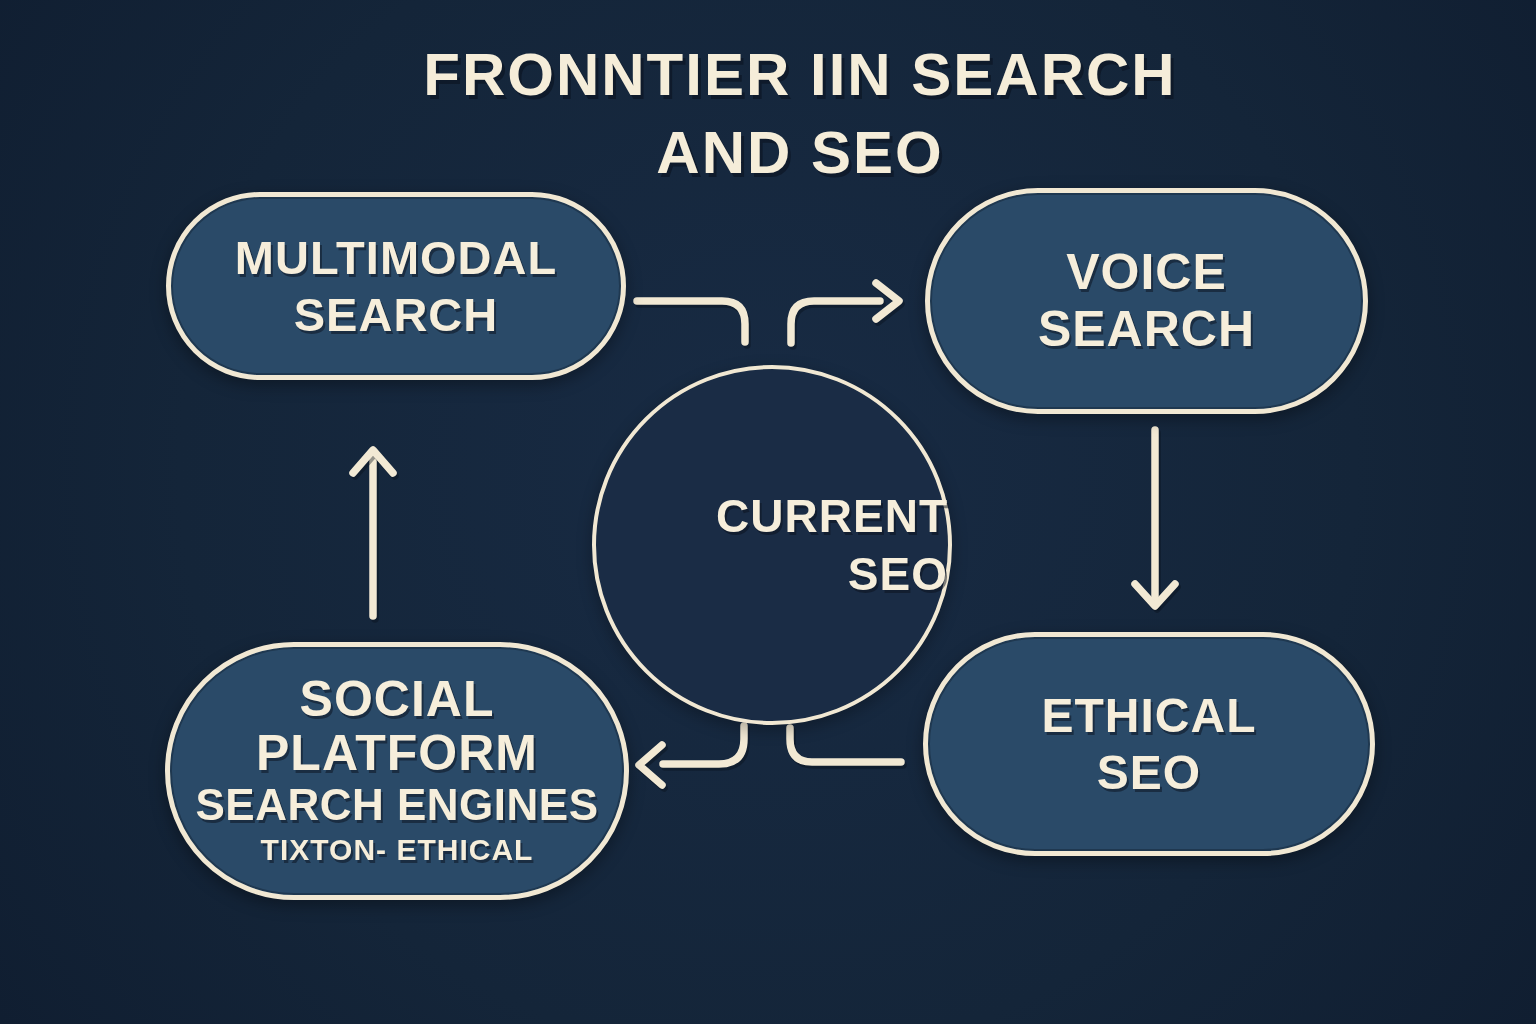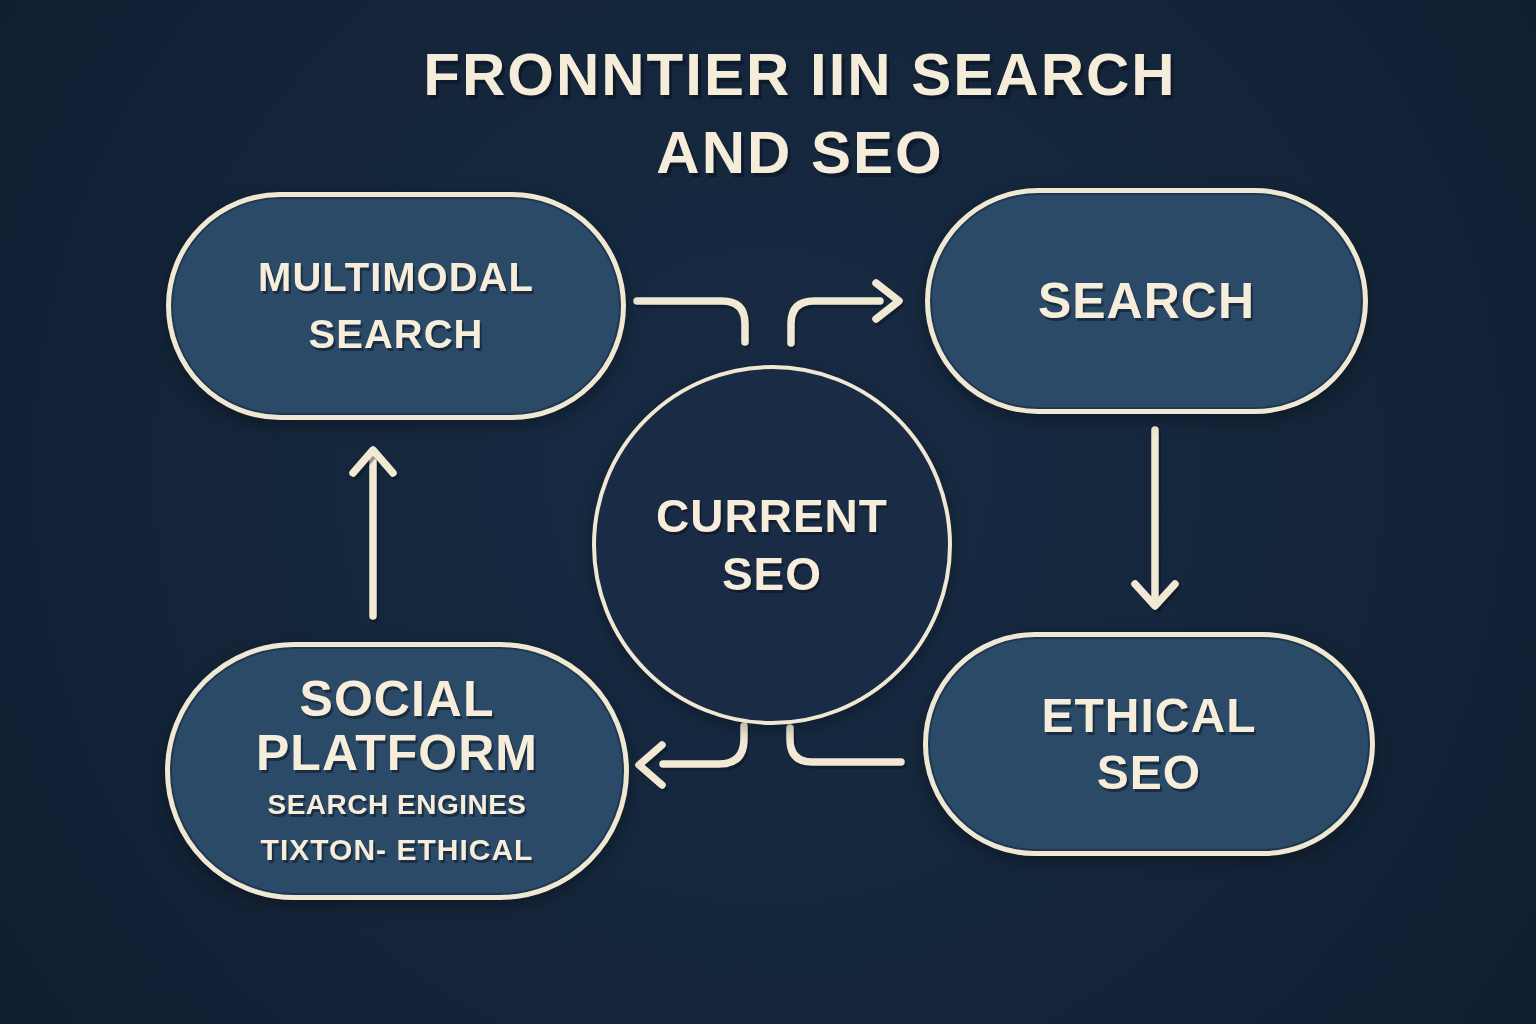--- a/index.html
+++ b/index.html
@@ -23,31 +23,32 @@
     display:flex;flex-direction:column;align-items:center;justify-content:center;
     background:#2a4a68;
     border:5px solid #f1e8d3;
     box-shadow:0 5px 16px rgba(0,0,0,.35), inset 0 0 0 2px rgba(10,18,32,.32);
     text-align:center;font-weight:bold;color:#f6eedb;
     text-shadow:2px 3px 0 rgba(9,16,28,.5);
     letter-spacing:1px;
   }
   .pill{border-radius:999px}
   .node span{display:block}
-  #node-tl{left:166px;top:192px;width:460px;height:228px;font-size:40px;line-height:57px}
+  #node-tl{left:166px;top:192px;width:460px;height:188px;font-size:47px;line-height:57px}
   #node-tr{left:925px;top:188px;width:443px;height:226px;font-size:50px;line-height:57px}
   #node-bl{left:165px;top:642px;width:464px;height:258px;font-size:50px;line-height:54px}
-  #node-bl .secondary{font-size:28px;line-height:49px;letter-spacing:.5px}
+  #node-bl .secondary{font-size:44px;line-height:49px;letter-spacing:.5px}
   #node-bl .tertiary{font-size:30px;line-height:42px;letter-spacing:1px}
   #node-br{left:923px;top:632px;width:452px;height:224px;font-size:48px;line-height:57px}
   #node-c{
     left:592px;top:365px;width:360px;height:360px;border-radius:50%;
     background:#1a2c45;border-width:4px;
     font-size:46px;line-height:58px;
     box-shadow:0 5px 16px rgba(0,0,0,.3);
+    align-items:flex-end;
   }
   svg.arrows{position:absolute;left:0;top:0;pointer-events:none}
   svg.arrows path{
     stroke:#f2e9d4;stroke-width:7.5;fill:none;
     stroke-linecap:round;stroke-linejoin:round;
     filter:drop-shadow(2px 3px 0 rgba(8,14,26,.4));
   }
 </style>
 </head>
 <body>
@@ -83,20 +84,21 @@
       <path d="M353,473 L373,450 L393,473"></path>
     </g>
   </svg>
 
   <div id="node-tl" class="node pill">
     <span>MULTIMODAL</span>
     <span>SEARCH</span>
   </div>
 
   <div id="node-tr" class="node pill">
+    <span>VOICE</span>
     <span>SEARCH</span>
   </div>
 
   <div id="node-c" class="node">
     <span>CURRENT</span>
     <span>SEO</span>
   </div>
 
   <div id="node-bl" class="node pill">
     <span>SOCIAL</span>

